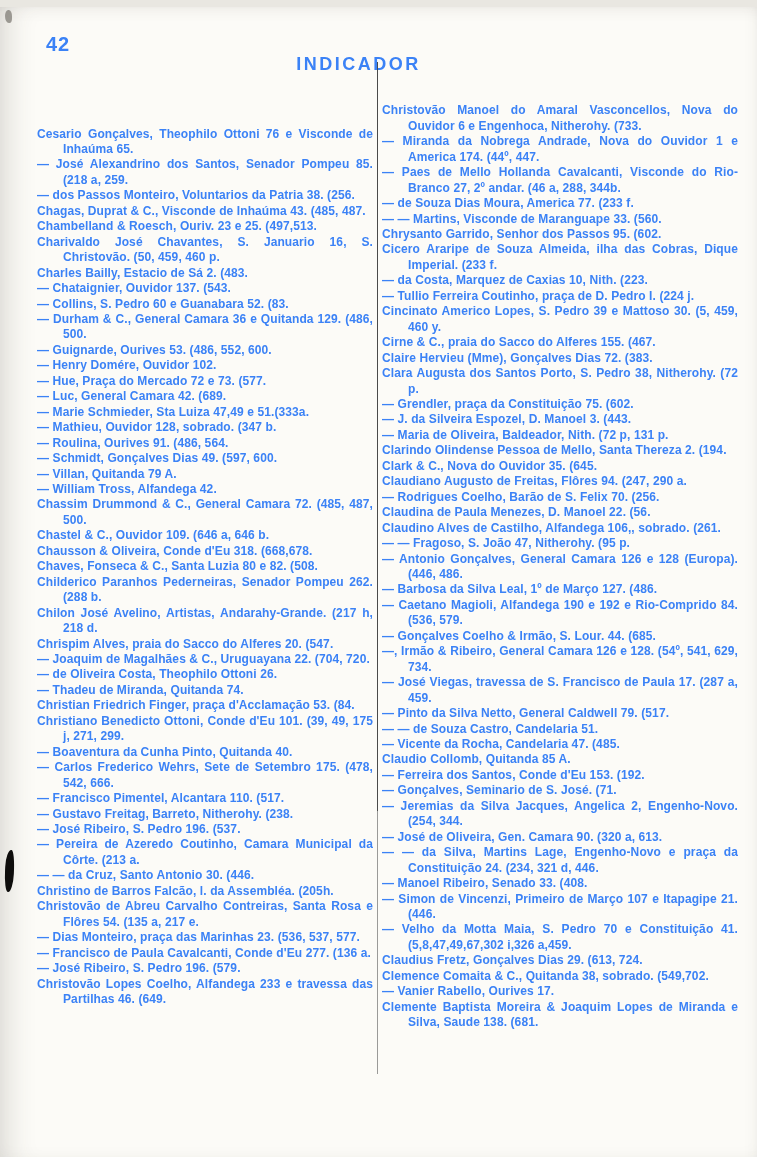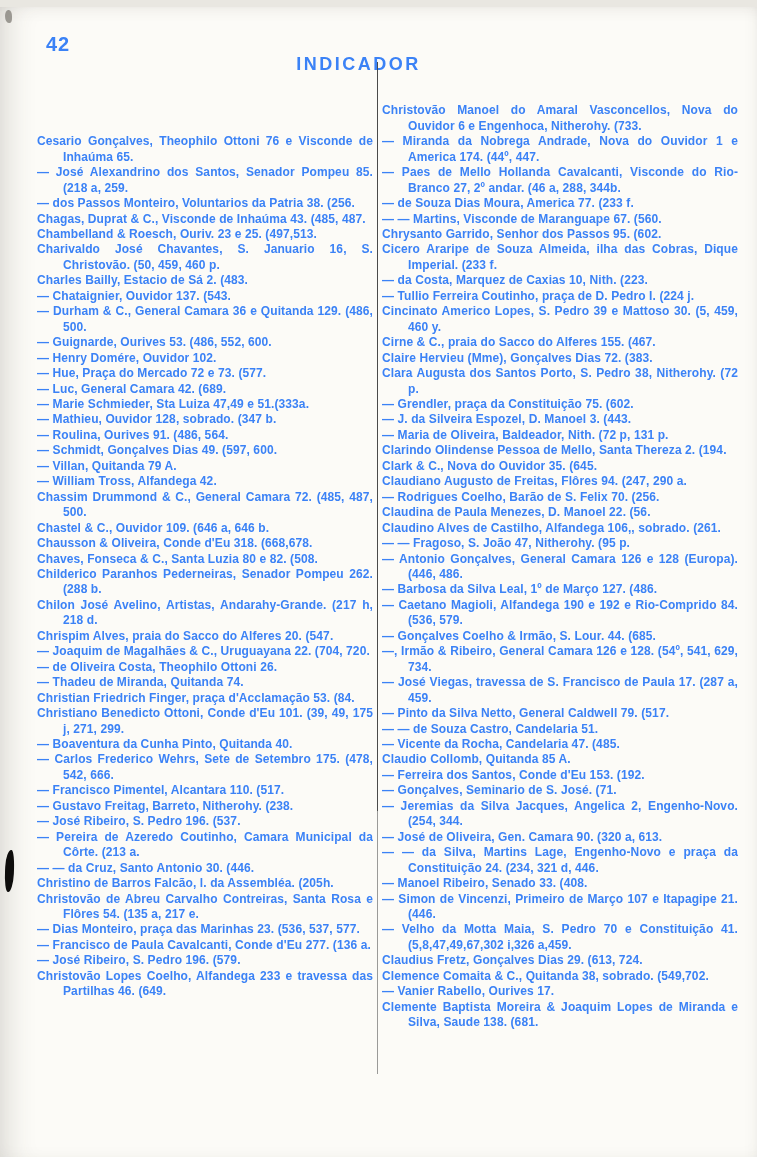--- a/index.html
+++ b/index.html
@@ -113,20 +113,21 @@
   <div class="columns">
     <div class="column left">
         <p class="entry">Cesario Gonçalves, Theophilo Ottoni 76 e Visconde de Inhaúma 65.</p>
         <p class="entry">— José Alexandrino dos Santos, Senador Pompeu 85. (218 a, 259.</p>
         <p class="entry">— dos Passos Monteiro, Voluntarios da Patria 38. (256.</p>
         <p class="entry">Chagas, Duprat &amp; C., Visconde de Inhaúma 43. (485, 487.</p>
         <p class="entry">Chambelland &amp; Roesch, Ouriv. 23 e 25. (497,513.</p>
         <p class="entry">Charivaldo José Chavantes, S. Januario 16, S. Christovão. (50, 459, 460 p.</p>
         <p class="entry">Charles Bailly, Estacio de Sá 2. (483.</p>
         <p class="entry">— Chataignier, Ouvidor 137. (543.</p>
+        <p class="entry">— Collins, S. Pedro 60 e Guanabara 52. (83.</p>
         <p class="entry">— Durham &amp; C., General Camara 36 e Quitanda 129. (486, 500.</p>
         <p class="entry">— Guignarde, Ourives 53. (486, 552, 600.</p>
         <p class="entry">— Henry Domére, Ouvidor 102.</p>
         <p class="entry">— Hue, Praça do Mercado 72 e 73. (577.</p>
         <p class="entry">— Luc, General Camara 42. (689.</p>
         <p class="entry">— Marie Schmieder, Sta Luiza 47,49 e 51.(333a.</p>
         <p class="entry">— Mathieu, Ouvidor 128, sobrado. (347 b.</p>
         <p class="entry">— Roulina, Ourives 91. (486, 564.</p>
         <p class="entry">— Schmidt, Gonçalves Dias 49. (597, 600.</p>
         <p class="entry">— Villan, Quitanda 79 A.</p>
@@ -156,21 +157,21 @@
         <p class="entry">— Francisco de Paula Cavalcanti, Conde d'Eu 277. (136 a.</p>
         <p class="entry">— José Ribeiro, S. Pedro 196. (579.</p>
         <p class="entry">Christovão Lopes Coelho, Alfandega 233 e travessa das Partilhas 46. (649.</p>
       </div>
     <div class="divider"></div>
     <div class="column right">
         <p class="entry">Christovão Manoel do Amaral Vasconcellos, Nova do Ouvidor 6 e Engenhoca, Nitherohy. (733.</p>
         <p class="entry">— Miranda da Nobrega Andrade, Nova do Ouvidor 1 e America 174. (44º, 447.</p>
         <p class="entry">— Paes de Mello Hollanda Cavalcanti, Visconde do Rio-Branco 27, 2º andar. (46 a, 288, 344b.</p>
         <p class="entry">— de Souza Dias Moura, America 77. (233 f.</p>
-        <p class="entry">— — Martins, Visconde de Maranguape 67. (560.</p>
+        <p class="entry">— — Martins, Visconde de Maranguape 33. (560.</p>
         <p class="entry">Chrysanto Garrido, Senhor dos Passos 95. (602.</p>
         <p class="entry">Cicero Araripe de Souza Almeida, ilha das Cobras, Dique Imperial. (233 f.</p>
         <p class="entry">— da Costa, Marquez de Caxias 10, Nith. (223.</p>
         <p class="entry">— Tullio Ferreira Coutinho, praça de D. Pedro I. (224 j.</p>
         <p class="entry">Cincinato Americo Lopes, S. Pedro 39 e Mattoso 30. (5, 459, 460 y.</p>
         <p class="entry">Cirne &amp; C., praia do Sacco do Alferes 155. (467.</p>
         <p class="entry">Claire Hervieu (Mme), Gonçalves Dias 72. (383.</p>
         <p class="entry">Clara Augusta dos Santos Porto, S. Pedro 38, Nitherohy. (72 p.</p>
         <p class="entry">— Grendler, praça da Constituição 75. (602.</p>
         <p class="entry">— J. da Silveira Espozel, D. Manoel 3. (443.</p>

